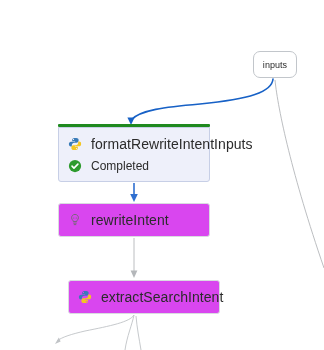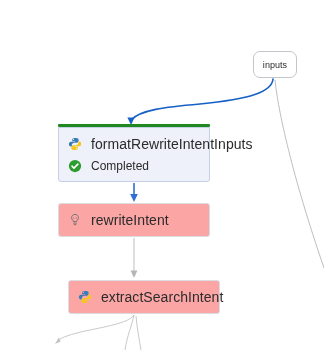--- a/index.html
+++ b/index.html
@@ -21,21 +21,21 @@
     top: 0;
     width: 324px;
     height: 350px;
     pointer-events: none;
   }
 
   
   .node {
     position: absolute;
     box-sizing: border-box;
-    background: #fca5a5;
+    background: #d946ef;
     border: 1px solid #d9dce0;
     border-radius: 3px;
     display: flex;
     flex-direction: column;
     justify-content: center;
   }
   .node-row {
     display: flex;
     align-items: center;
     padding: 0 9px;

